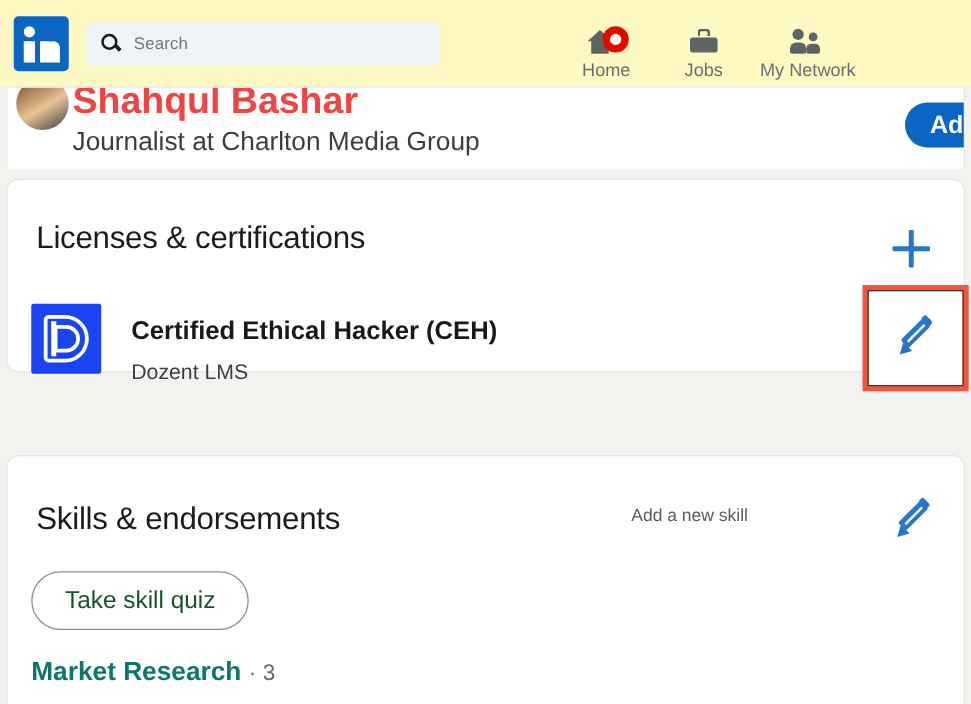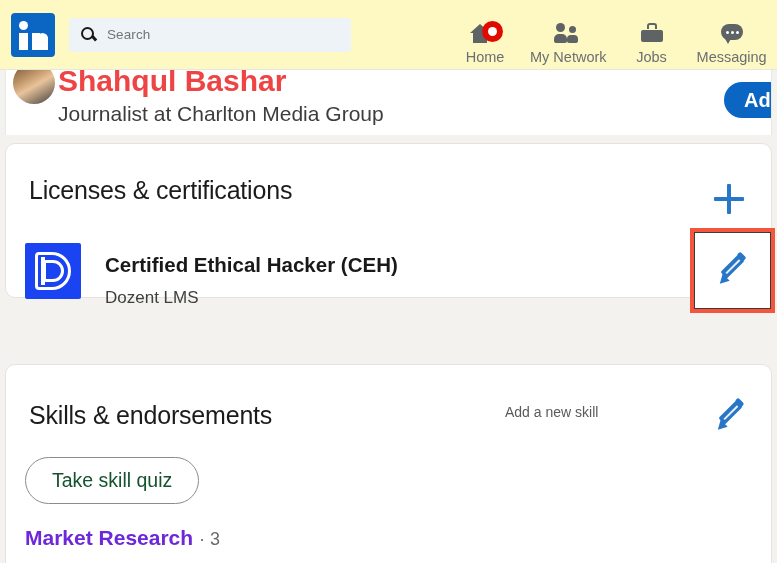--- a/index.html
+++ b/index.html
@@ -497,21 +497,21 @@
     position: absolute;
     left: 25px; top: 526px;
     display: flex;
     align-items: baseline;
     z-index: 8;
     white-space: nowrap;
   }
   #skill-name {
     font-size: 21px;
     font-weight: 700;
-    color: #6d28d9;
+    color: #0f766e;
   }
   #skill-count {
     font-size: 18px;
     color: #6b6b6b;
     margin-left: 6px;
   }
 </style>
 </head>
 <body>
 
@@ -542,52 +542,40 @@
           <span class="body"></span>
           <span class="badge"></span>
           <span class="badge-hole"></span>
         </span>
       </span>
       <span class="nav-label">Home</span>
     </div>
 
     <div class="nav-item">
       <span class="nav-glyph">
+        <span class="icon-jobs">
+          <span class="handle"></span>
+          <span class="case"></span>
+        </span>
+      </span>
+      <span class="nav-label">Jobs</span>
+    </div>
+
+    <div class="nav-item">
+      <span class="nav-glyph">
         <span class="icon-network">
           <span class="h1"></span>
             <span class="b1"></span>
           <span class="h2"></span>
             <span class="b2"></span>
         </span>
       </span>
       <span class="nav-label">My Network</span>
     </div>
 
-    <div class="nav-item">
-      <span class="nav-glyph">
-        <span class="icon-jobs">
-          <span class="handle"></span>
-          <span class="case"></span>
-        </span>
-      </span>
-      <span class="nav-label">Jobs</span>
-    </div>
-
-    <div class="nav-item">
-      <span class="nav-glyph">
-        <span class="icon-msg">
-          <span class="bubble"></span>
-          <span class="tail"></span>
-          <span class="d d1"></span>
-            <span class="d d2"></span>
-            <span class="d d3"></span>
-        </span>
-      </span>
-      <span class="nav-label">Messaging</span>
-    </div>
 
   </div>
 </div>
 
 <div id="profile-strip">
   <div id="profile-avatar"></div>
   <div id="profile-name">Shahqul Bashar</div>
   <div id="profile-headline">Journalist at Charlton Media Group</div>
   <button id="add-profile-button">Add</button>
 </div>

